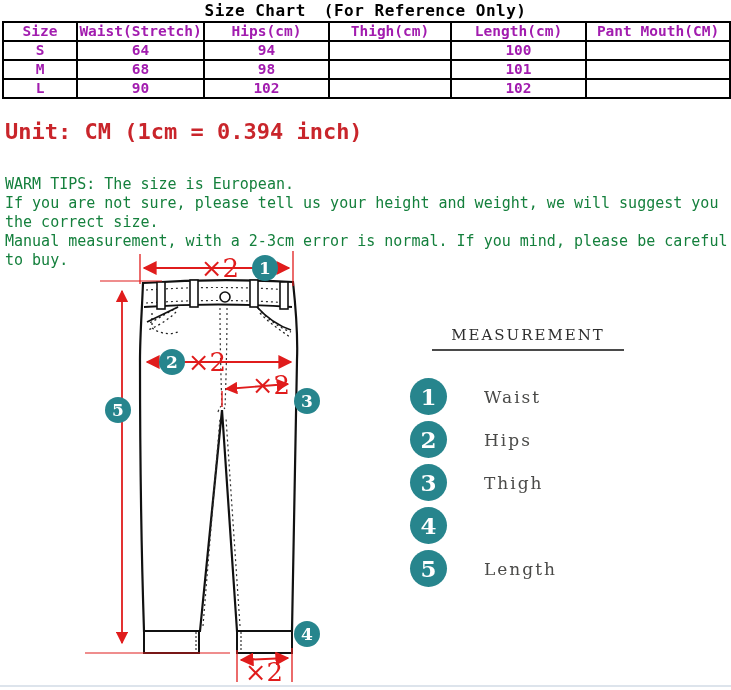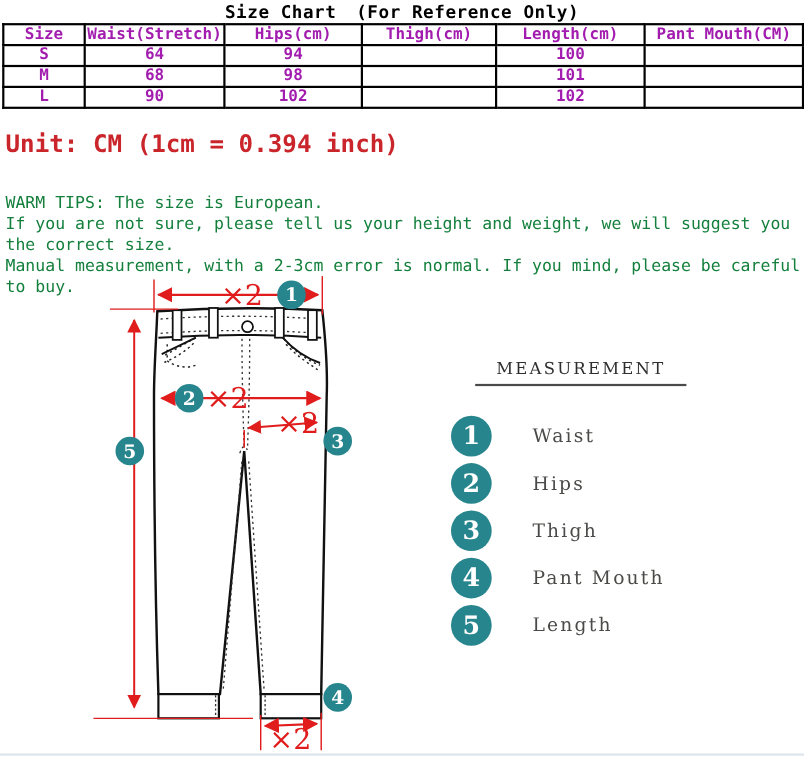--- a/index.html
+++ b/index.html
@@ -253,21 +253,20 @@
       <div class="legend-item">
         <div class="legend-badge">2</div>
         <div class="legend-label">Hips</div>
       </div>
       <div class="legend-item">
         <div class="legend-badge">3</div>
         <div class="legend-label">Thigh</div>
       </div>
       <div class="legend-item">
         <div class="legend-badge">4</div>
-        <div class="legend-label">Pant Mouth</div>
       </div>
       <div class="legend-item">
         <div class="legend-badge">5</div>
         <div class="legend-label">Length</div>
       </div>
     </div>
   </div>
 
   <div class="bottom-rule"></div>
 </div>

